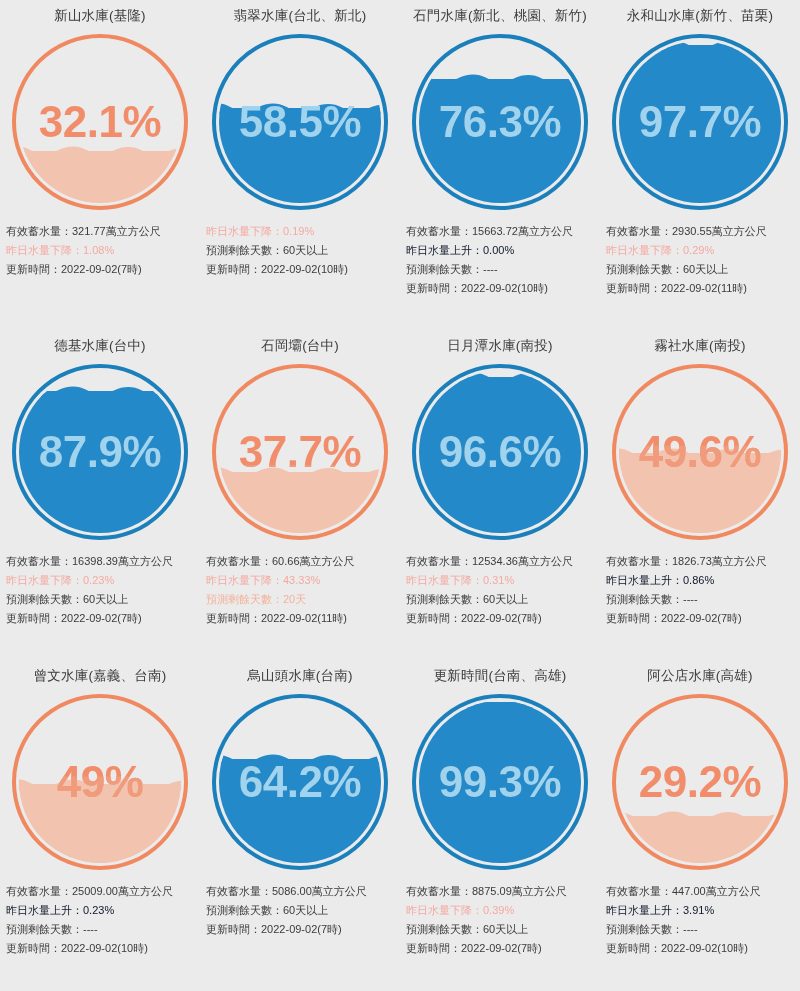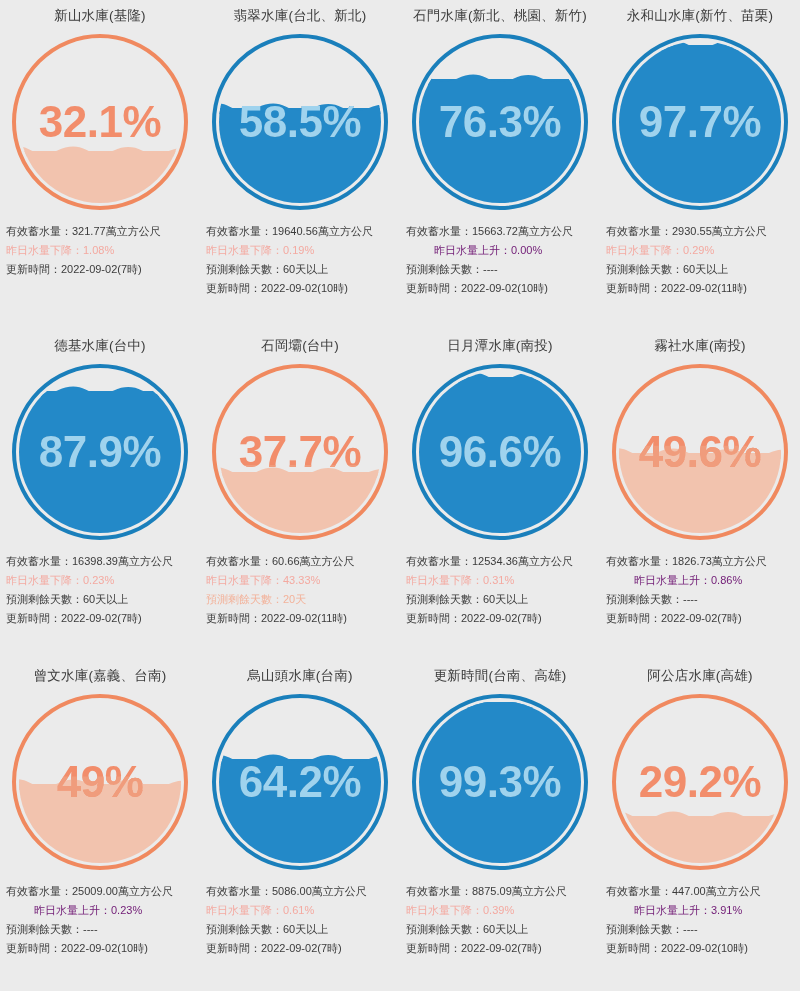--- a/index.html
+++ b/index.html
@@ -117,21 +117,21 @@
   .info {
     padding: 4px 4px 0 6px;
     font-size: 11px;
     line-height: 19px;
     white-space: nowrap;
   }
   .info .row { overflow: visible; }
   .info .row.wrap { white-space: normal; }
   .t-dark  { color: #3b3b3b; }
   .t-drop  { color: #f4a9a0; }
-  .t-rise  { color: #701a75; margin-left: 28px; }
+  .t-rise  { color: #0f172a; }
   .t-warn  { color: #f3b29a; }
 </style>
 </head>
 <body>
 
 <div id="grid">
     <div class="card" style="--ring: #f0895f; --fill: #f2c3ae; --pct-wet: #f09c7c; --pct-dry: #f28d6b;">
       <div class="card-title">新山水庫(基隆)</div>
       <div class="gauge-wrap">
         <div class="gauge">
@@ -169,21 +169,20 @@
             </div>
             <div class="pct below" style="top: -7px; left: -7px; width: 176px; height: 176px; position: absolute;">58.5%</div>
             <div class="pct-over" style="clip-path: inset(67.23px 0px 0px); top: -7px; left: -7px; width: 176px; height: 176px;">
               <span>58.5%</span>
             </div>
           </div>
           <div class="ring"></div>
         </div>
       </div>
       <div class="info">
-        <div class="row t-dark wrap"><span>有效蓄水量</span><span>：</span><span>19640.56萬立方公尺</span></div>
         <div class="row t-drop"><span>昨日水量下降</span><span>：</span><span>0.19%</span></div>
         <div class="row t-dark"><span>預測剩餘天數</span><span>：</span><span>60天以上</span></div>
         <div class="row t-dark"><span>更新時間</span><span>：</span><span>2022-09-02(10時)</span></div>
       </div>
     </div>
     <div class="card" style="--ring: #1a7fbb; --fill: #2389c8; --pct-wet: #9fd3ee; --pct-dry: #2a6f9e;">
       <div class="card-title">石門水庫(新北、桃園、新竹)</div>
       <div class="gauge-wrap">
         <div class="gauge">
           <div class="inner">
@@ -378,21 +377,20 @@
             <div class="pct below" style="top: -7px; left: -7px; width: 176px; height: 176px; position: absolute;">64.2%</div>
             <div class="pct-over" style="clip-path: inset(57.996px 0px 0px); top: -7px; left: -7px; width: 176px; height: 176px;">
               <span>64.2%</span>
             </div>
           </div>
           <div class="ring"></div>
         </div>
       </div>
       <div class="info">
         <div class="row t-dark wrap"><span>有效蓄水量</span><span>：</span><span>5086.00萬立方公尺</span></div>
-        <div class="row t-drop"><span>昨日水量下降</span><span>：</span><span>0.61%</span></div>
         <div class="row t-dark"><span>預測剩餘天數</span><span>：</span><span>60天以上</span></div>
         <div class="row t-dark"><span>更新時間</span><span>：</span><span>2022-09-02(7時)</span></div>
       </div>
     </div>
     <div class="card" style="--ring: #1a7fbb; --fill: #2389c8; --pct-wet: #9fd3ee; --pct-dry: #2a6f9e;">
       <div class="card-title">更新時間(台南、高雄)</div>
       <div class="gauge-wrap">
         <div class="gauge">
           <div class="inner">
             <div class="water" style="height: 160.866px;"></div>

